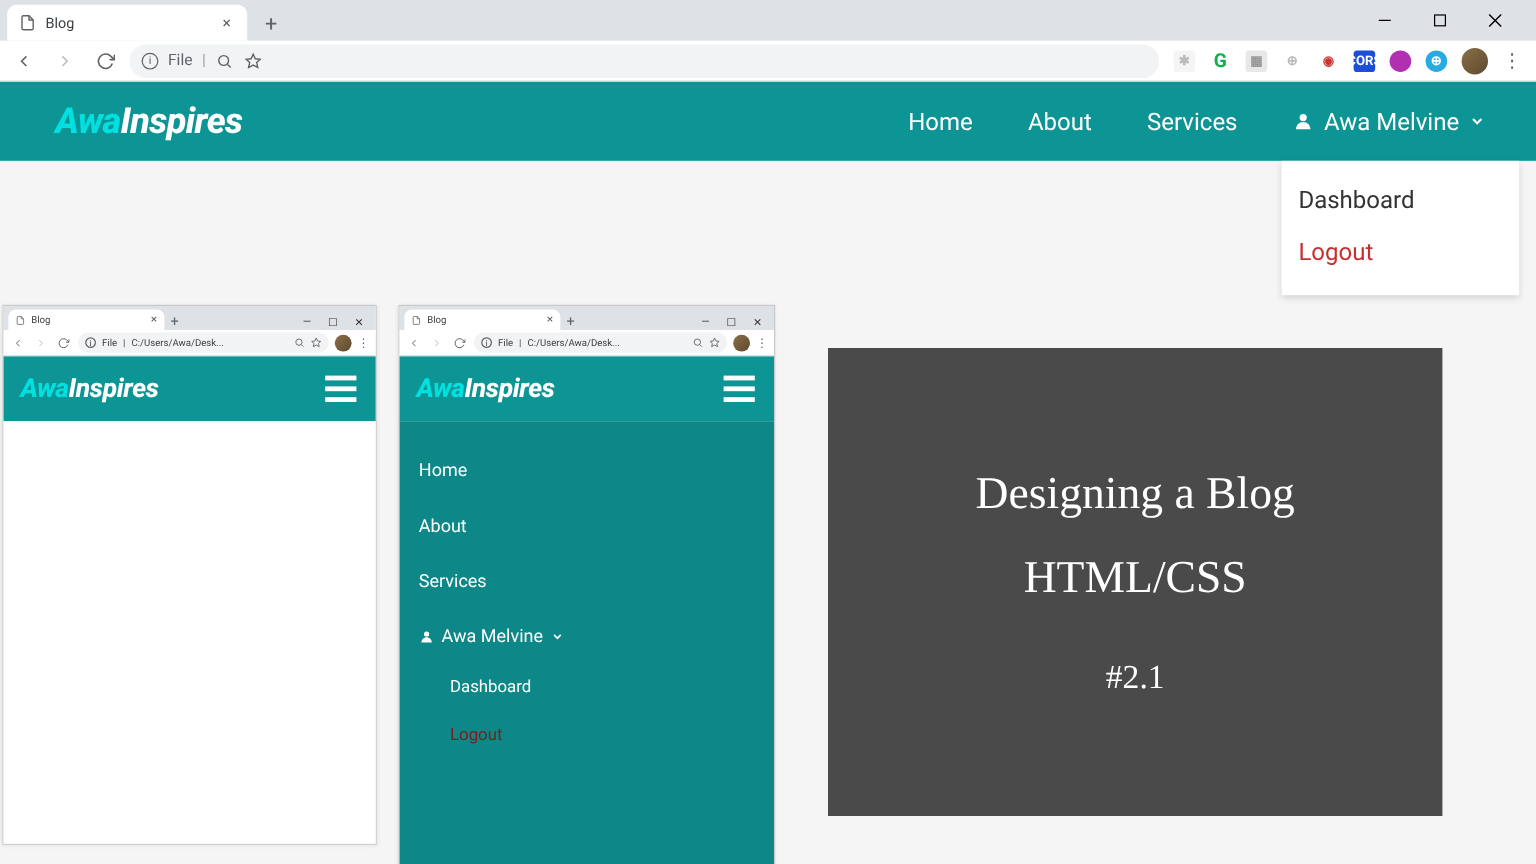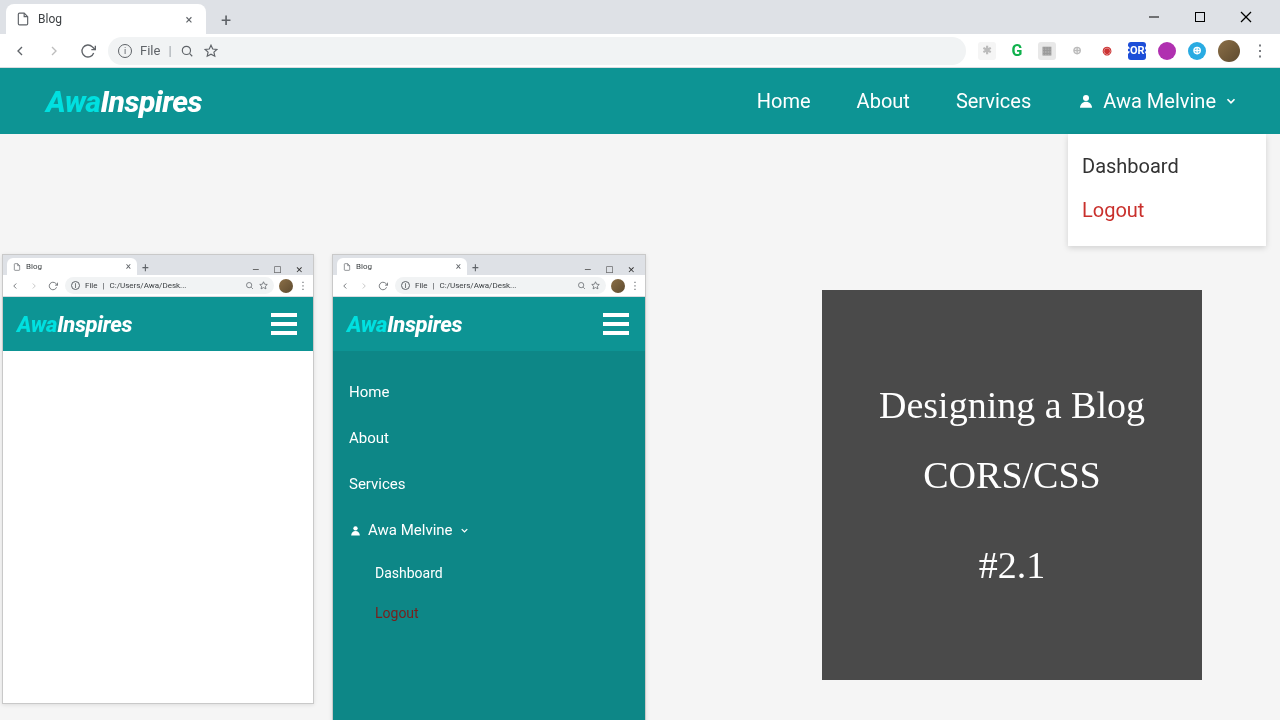--- a/index.html
+++ b/index.html
@@ -73,24 +73,24 @@
 .mini1 { left: 2px; top: 186px; width: 312px; height: 450px; display:flex; flex-direction:column; }
 .mini2 { left: 332px; top: 186px; width: 314px; height: 526px; display:flex; flex-direction:column; }
 .mini2 .mini-menu { background: #0d8787; color: #fff; flex: 1; padding: 18px 0 0 16px; }
 .mini2 .mm-item { font-size: 15px; padding: 14px 0; color: #fff; cursor: pointer; }
 .mini2 .mm-user { font-size: 15px; padding: 14px 0; display: flex; align-items: center; gap: 6px; cursor: pointer; }
 .mini2 .mm-sub { padding-left: 26px; }
 .mini2 .mm-sub .mm-item { font-size: 14px; padding: 12px 0; }
 .mini2 .mm-sub .mm-item.logout { color: #7a1f1b; }
 
 
-.panel { position: absolute; right: 78px; top: 222px; width: 380px; height: 390px; background: #4a4a4a; color: #fff; display: flex; flex-direction: column; align-items: center; justify-content: center; gap: 26px; font-family: Georgia, 'Times New Roman', serif; }
+.panel { position: absolute; right: 78px; top: 222px; width: 512px; height: 390px; background: #4a4a4a; color: #fff; display: flex; flex-direction: column; align-items: center; justify-content: center; gap: 26px; font-family: Georgia, 'Times New Roman', serif; }
 .panel .line1 { font-size: 38px; }
 .panel .line2 { font-size: 38px; }
-.panel .line3 { font-size: 38px; margin-top: 20px; }
+.panel .line3 { font-size: 28px; margin-top: 20px; }
 
 svg { display: block; }
 </style>
 </head>
 <body>
 
 <div class="window">
 
   <div class="tabbar">
     <div class="tab">
@@ -348,18 +348,18 @@
         </div>
         <div class="mm-sub">
           <div class="mm-item">Dashboard</div>
           <div class="mm-item logout">Logout</div>
         </div>
       </div>
     </div>
 
     <div class="panel">
       <div class="line1">Designing a Blog</div>
-      <div class="line2">CORS/CSS</div>
+      <div class="line2">HTML/CSS</div>
       <div class="line3">#2.1</div>
     </div>
 
   </div>
 </div>
 
 </body></html>

